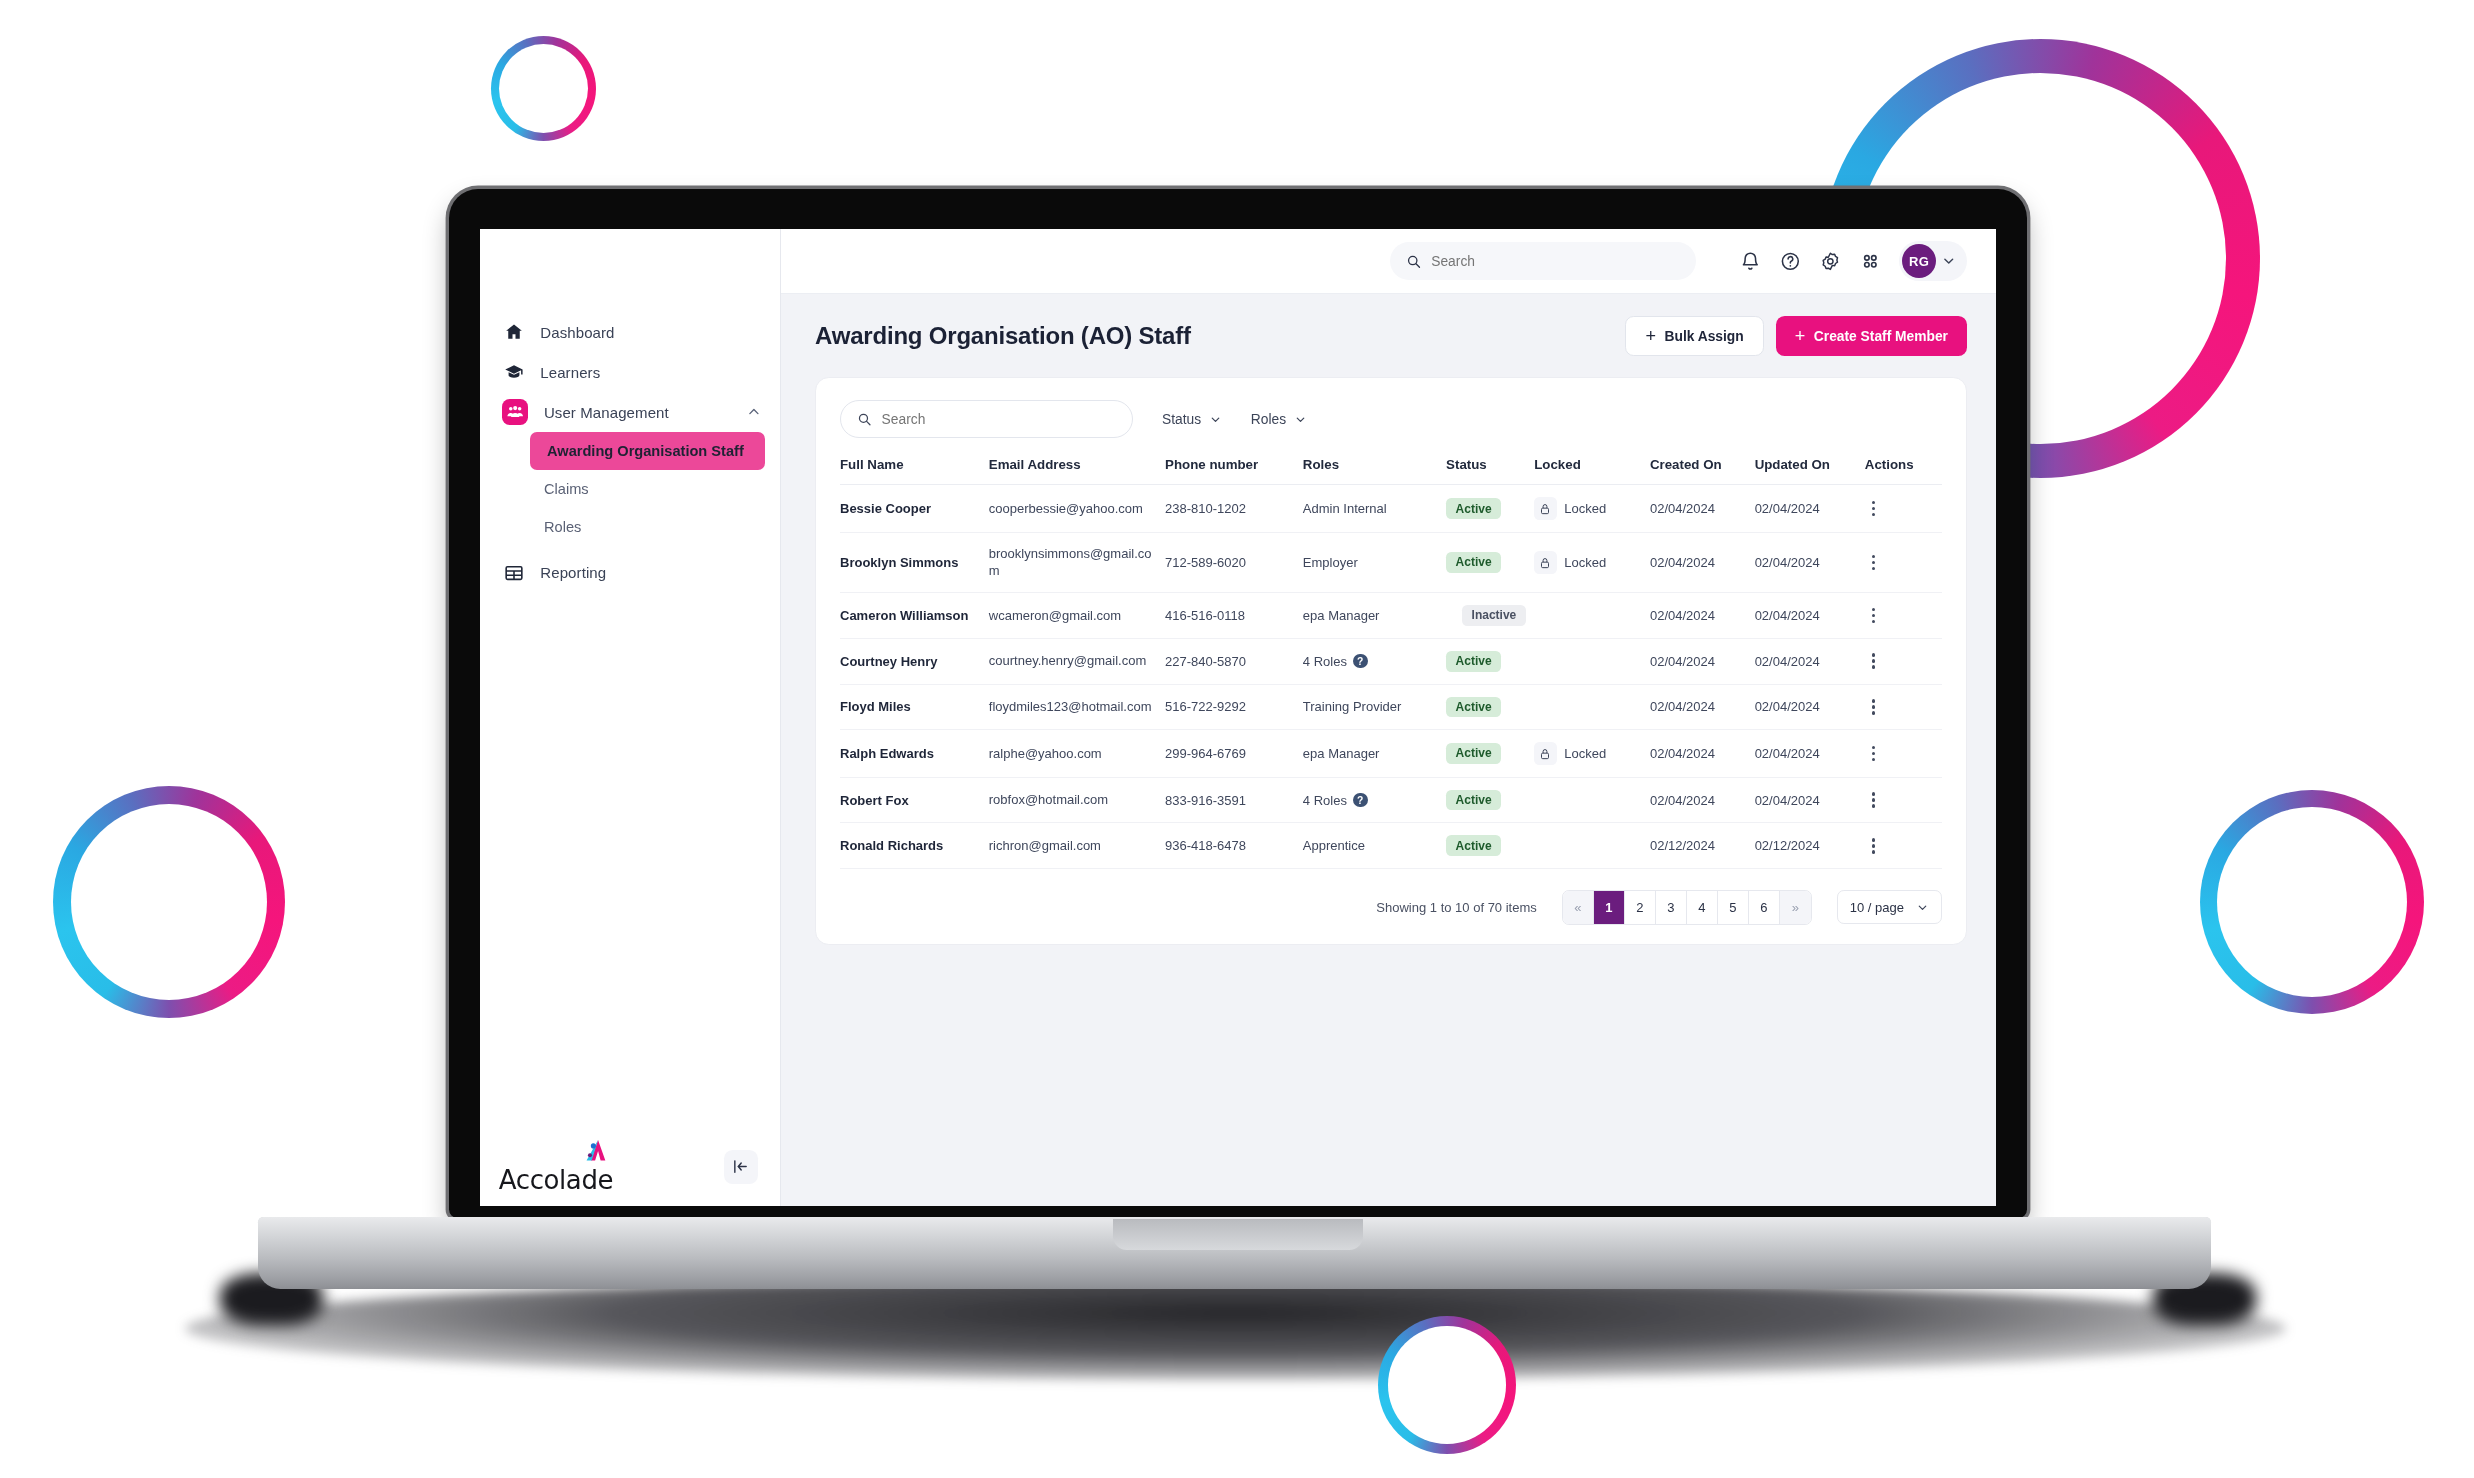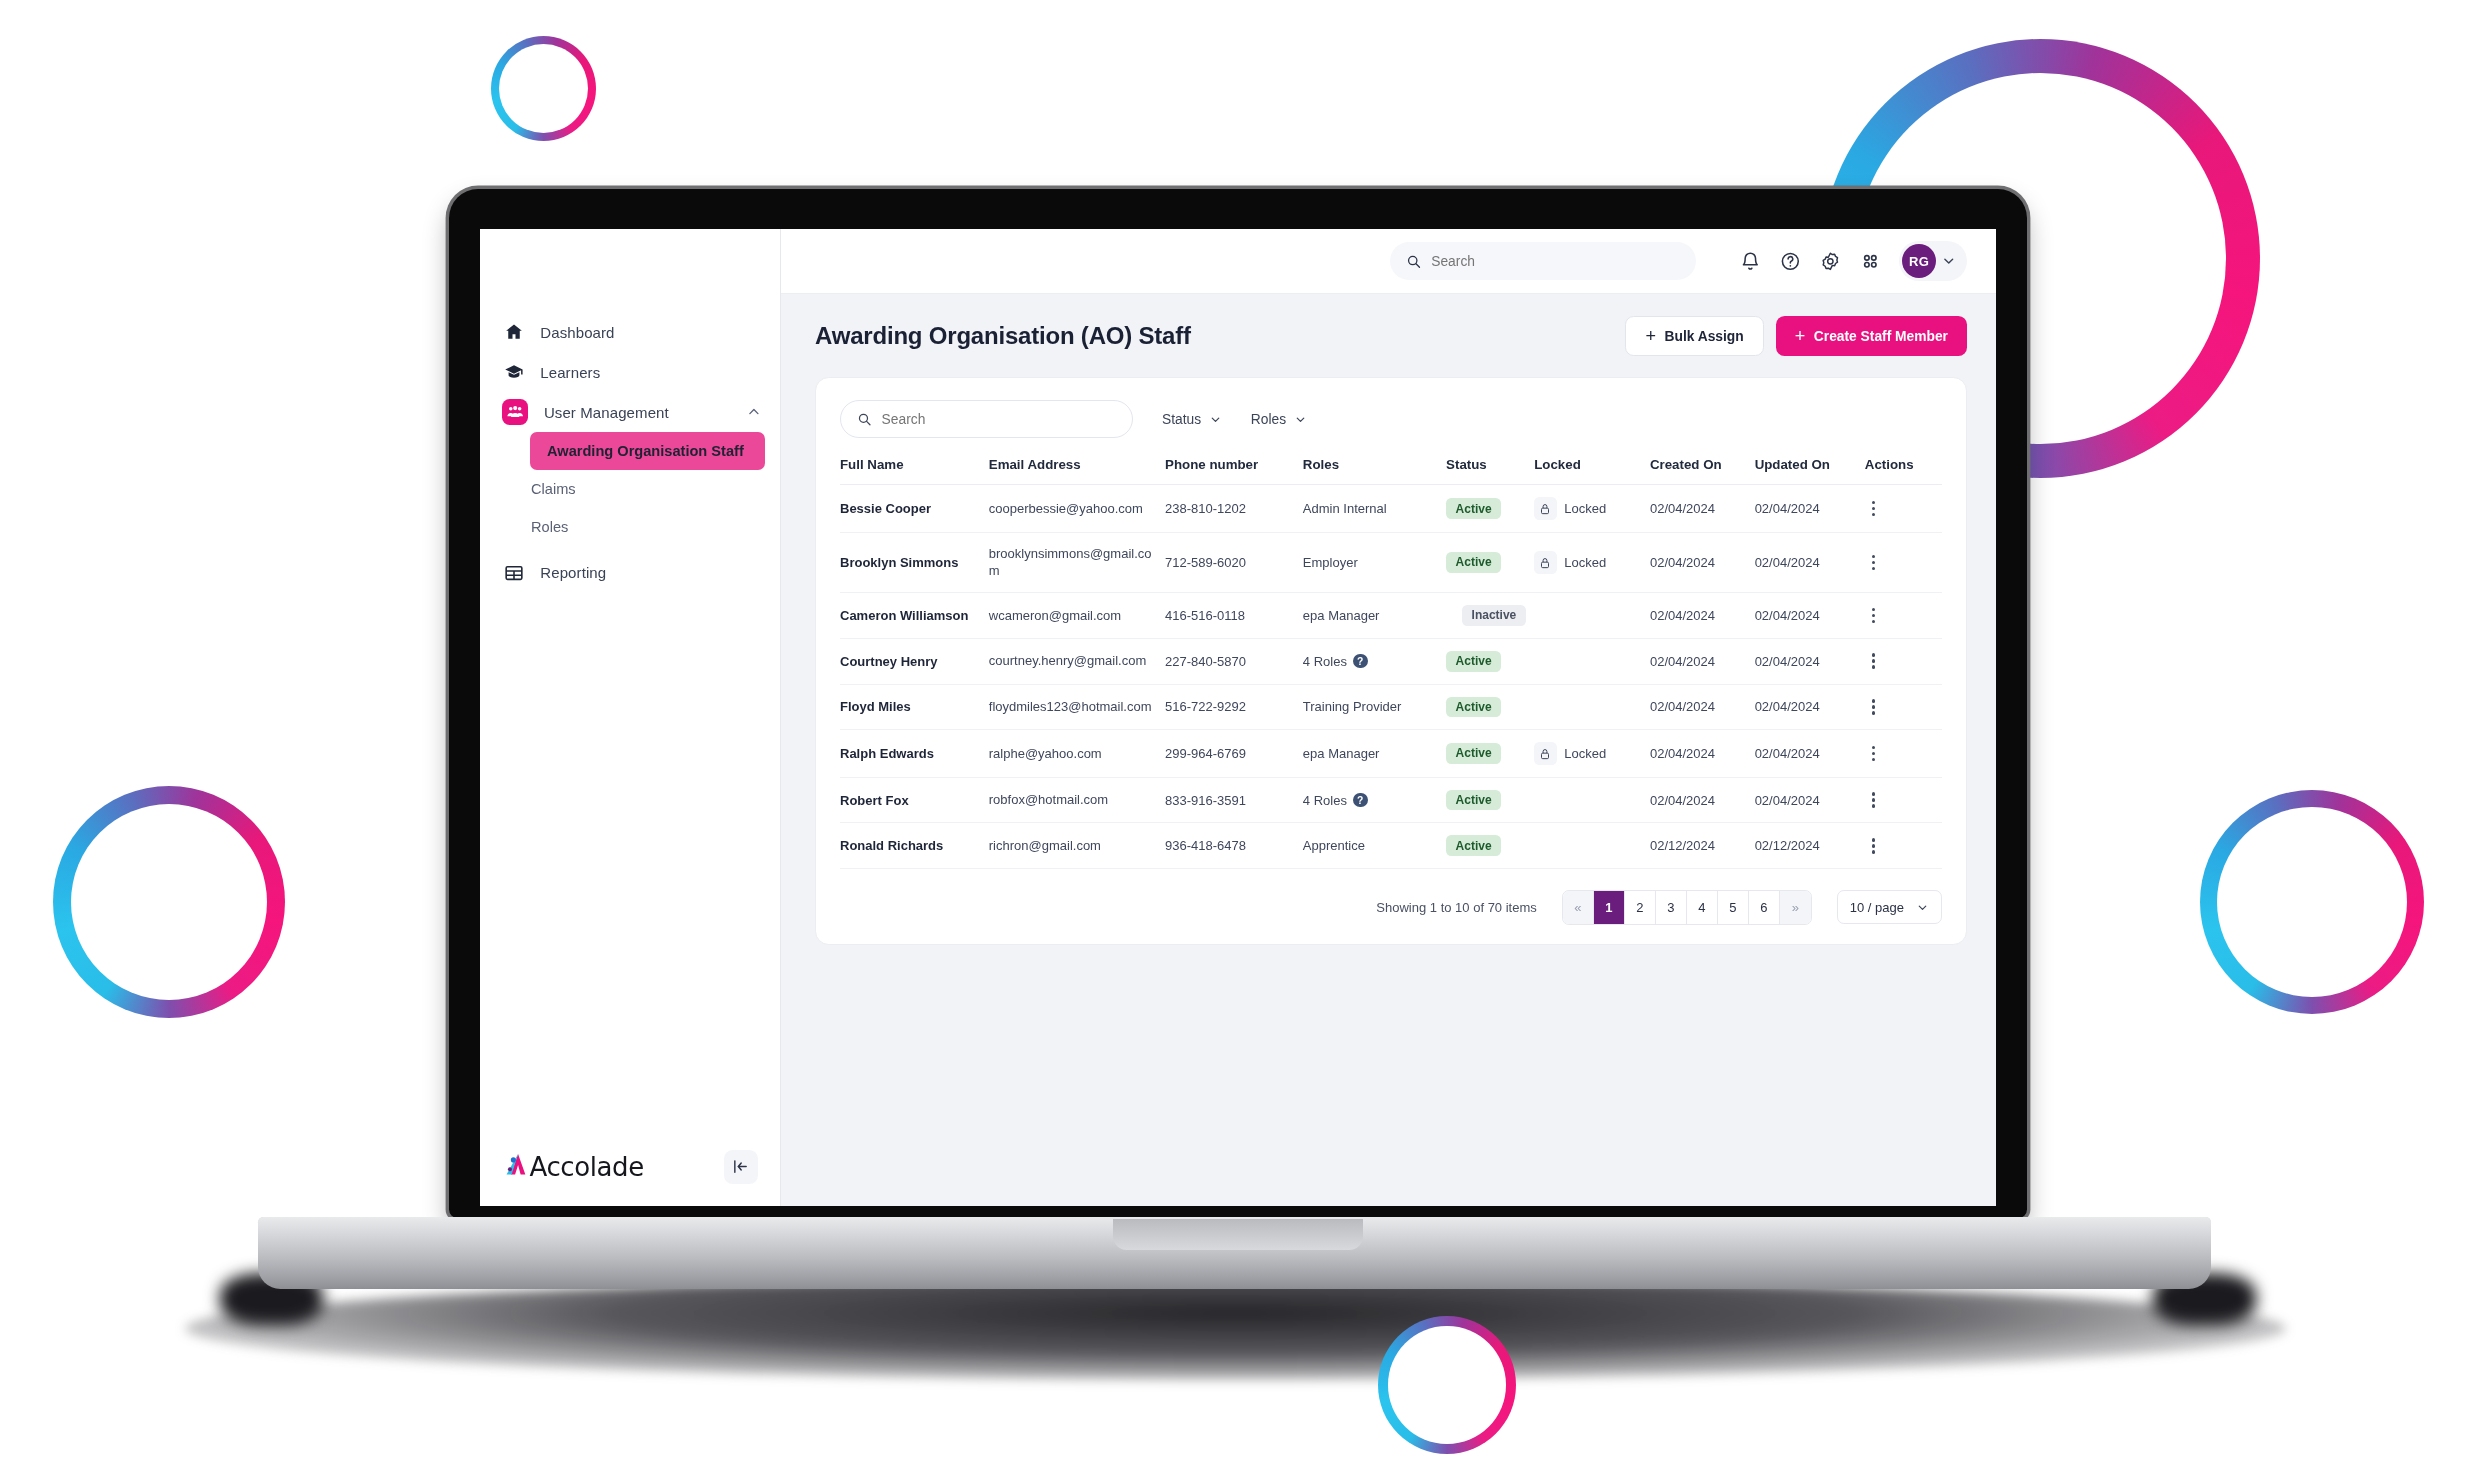--- a/index.html
+++ b/index.html
@@ -84,28 +84,28 @@
 
   .nav-item { display:flex; align-items:center; gap:15.5px; height:40px; padding:0 19px 0 22.4px;
               cursor:pointer; position:relative; }
   .nav-ico { width:22.4px; height:22.4px; display:flex; align-items:center; justify-content:center; flex:0 0 22.4px; }
   .nav-ico svg { width:20px; height:20px; }
   .nav-label { font-size:15px; color:#3a4256; letter-spacing:0.1px; }
   .nav-chevron { margin-left:auto; width:13.8px; height:13.8px; color:#616a80; }
   .nav-ico.badge { background:#e8117f; border-radius:7.7px; width:26px; height:26px; flex:0 0 26px; }
   .nav-ico.badge svg { width:16.4px; height:16.4px; fill:#fff; }
 
-  .sub-item { height:38px; display:flex; align-items:center; padding-left:51px; font-size:14.6px;
+  .sub-item { height:38px; display:flex; align-items:center; padding-left:64px; font-size:14.6px;
               color:#5a6175; cursor:pointer; }
   .sub-item.active { background:#ec4899; color:#1e2233; font-weight:bold; border-radius:6.9px;
                      margin:0 15.5px 0 50px; padding-left:17px; }
 
   .sidebar-footer { height:79px; display:flex; align-items:center; justify-content:space-between;
                     padding:0 22.4px 0 24px; }
-  .logo-wrap { display:flex; align-items:flex-start; gap:1.7px; }
+  .logo-wrap { display:flex; align-items:flex-end; gap:1.7px;flex-direction:column; }
   .logo-mark { width:29px; height:26px; }
   .logo-text { font-size:26px; color:#16171c; letter-spacing:-0.4px; font-family:"DejaVu Sans", sans-serif; margin-left:-5.2px; }
   .collapse-btn { width:34px; height:34px; border-radius:8.6px; background:#f4f5f9;
                   display:flex; align-items:center; justify-content:center; cursor:pointer; }
 
   
   .main { flex:1; display:flex; flex-direction:column; min-width:0; }
 
   .topbar { height:65px; background:#fff; display:flex; align-items:center; justify-content:flex-end;
             padding:0 29px 0 0; gap:0; border-bottom:0.9px solid #eceef3; }

